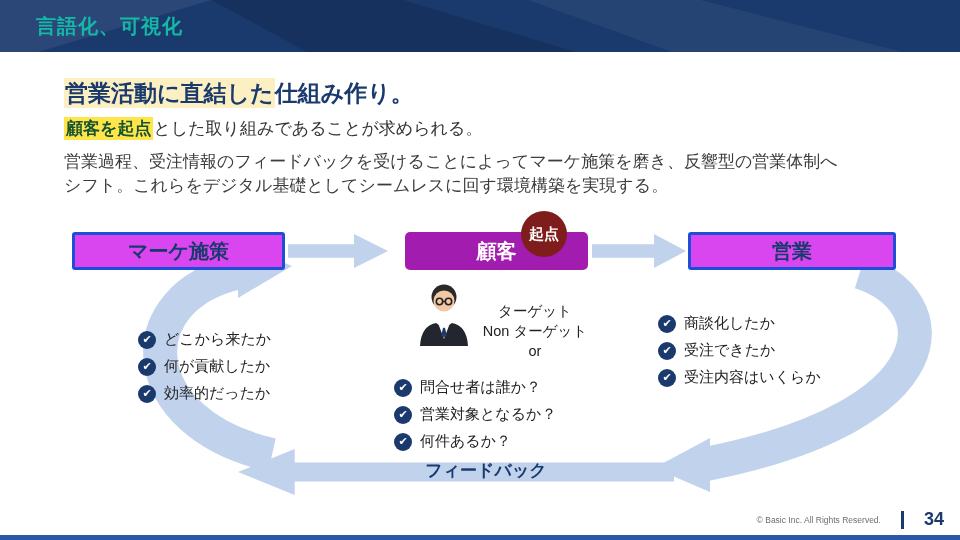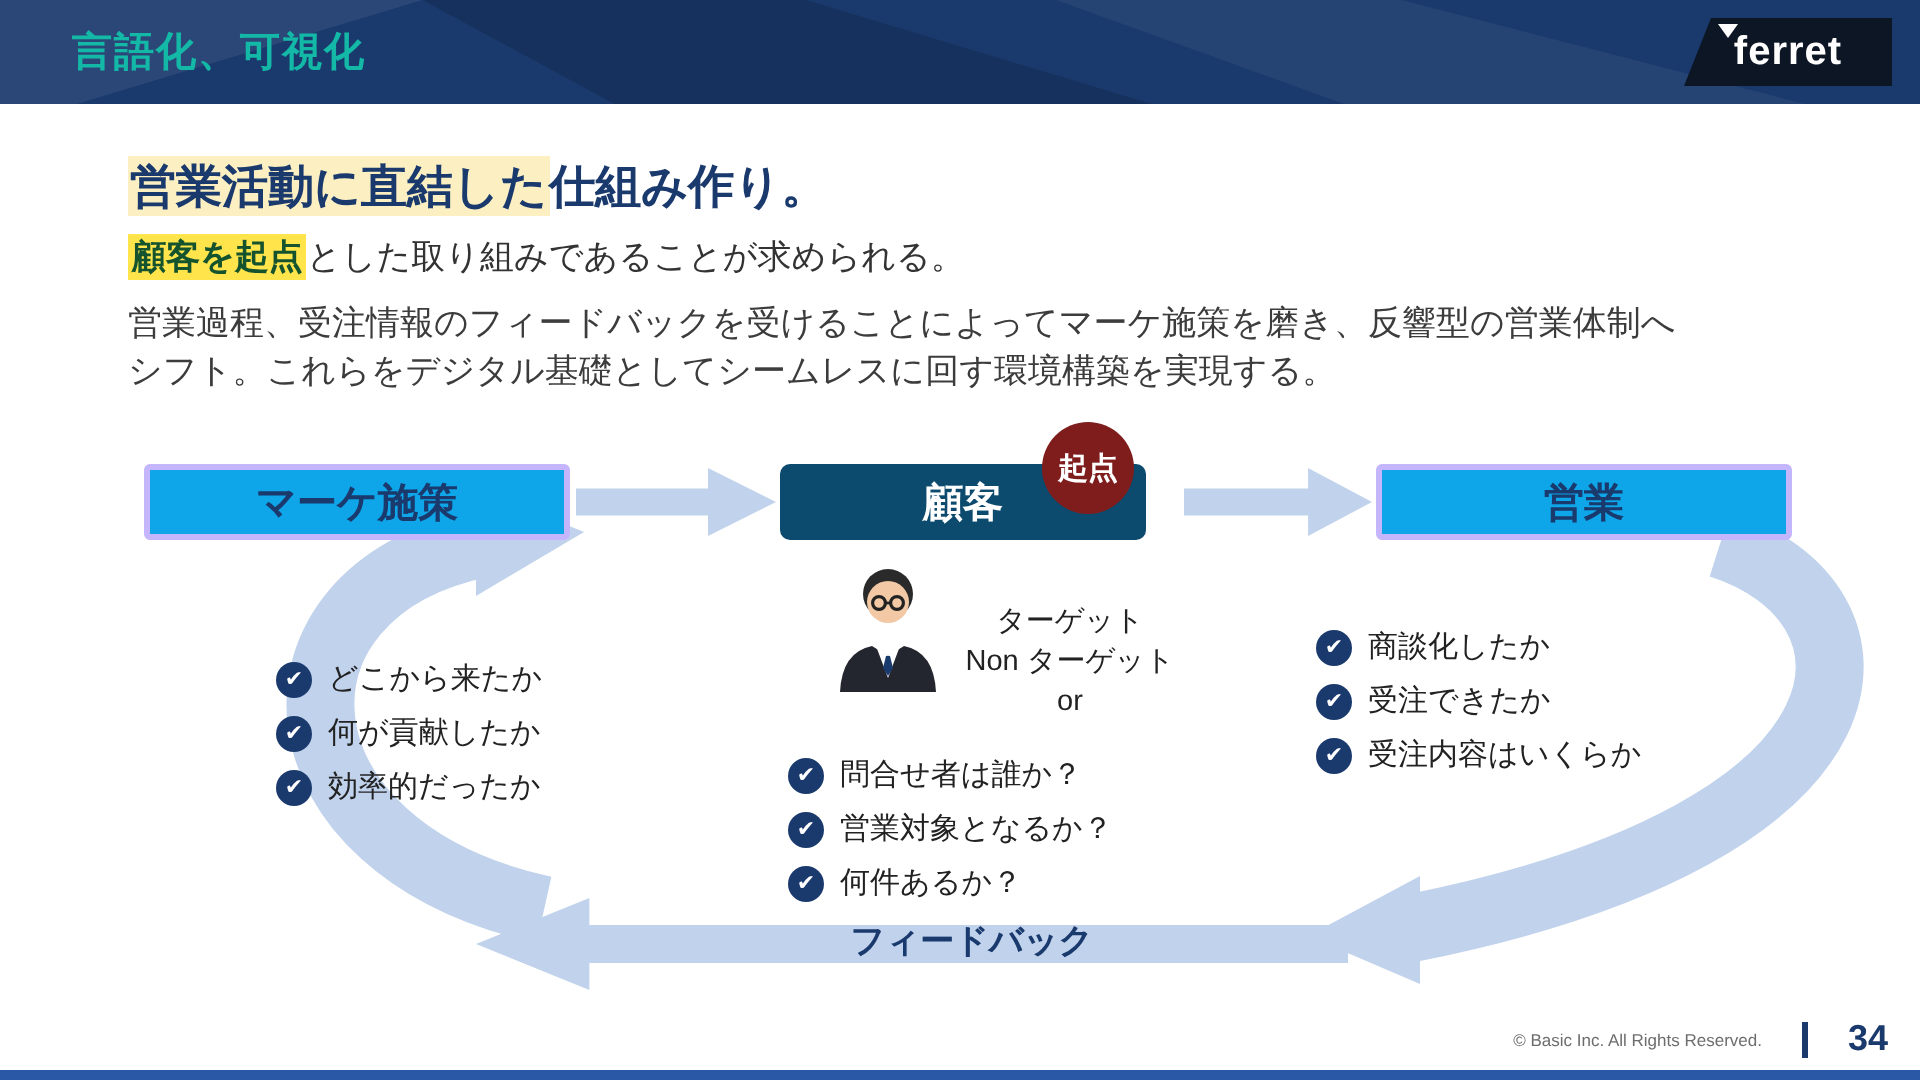--- a/index.html
+++ b/index.html
@@ -23,23 +23,23 @@
   
   .heading{position:absolute;left:64px;top:78px;font-size:23px;font-weight:bold;color:#1a3a6d;z-index:2;}
   .heading .hl{background:#fcf0c2;padding:2px 1px;}
   .subheading{position:absolute;left:64px;top:117px;font-size:17px;z-index:2;}
   .subheading .hl2{background:#ffe44c;color:#14532d;font-weight:bold;padding:2px 2px;}
   .subheading .rest{color:#333333;}
   .bodytext{position:absolute;left:64px;top:150px;width:790px;font-size:17px;color:#3c3c3c;line-height:24px;z-index:2;}
   
   .fbox{position:absolute;top:232px;height:38px;display:flex;align-items:center;justify-content:center;
     font-weight:bold;font-size:20px;box-sizing:border-box;z-index:3;}
-  .fbox-outline{background:#0ea5e9;border:3px solid #c4b5fd;color:#1a3a6d;border-radius:3px;}
+  .fbox-outline{background:#d946ef;border:3px solid #1d4ed8;color:#1a3a6d;border-radius:3px;}
   .fbox-marketing{left:72px;width:213px;}
-  .fbox-customer{left:390px;width:183px;background:#0c4a6e;color:#ffffff;border-radius:5px;}
+  .fbox-customer{left:405px;width:183px;background:#a21caf;color:#ffffff;border-radius:5px;}
   .fbox-sales{left:688px;width:208px;}
   .badge{position:absolute;left:521px;top:211px;width:46px;height:46px;border-radius:50%;background:#7f1d1d;
     color:#ffffff;font-weight:bold;font-size:15px;display:flex;align-items:center;justify-content:center;z-index:4;}
   .harrow{position:absolute;top:234px;height:34px;background:#c0d2ec;z-index:2;
     clip-path:polygon(0 30%,66% 30%,66% 0,100% 50%,66% 100%,66% 70%,0 70%);}
   .harrow1{left:288px;width:100px;}
   .harrow2{left:592px;width:94px;}
   
   .svg-layer{position:absolute;left:0;top:0;width:960px;height:540px;z-index:1;pointer-events:none;}
   
@@ -69,24 +69,20 @@
 </head>
 <body>
 
 <div class="slide">
 
   <div class="header">
     <div class="header-deco deco-a"></div>
     <div class="header-deco deco-b"></div>
     <div class="header-deco deco-c"></div>
     <div class="header-title">言語化、可視化</div>
-    <div class="logo">
-      <div class="logo-tri"></div>
-      <span class="logo-text">ferret</span>
-    </div>
   </div>
 
   <div class="heading">
     <span class="hl">営業活動に直結した</span><span>仕組み作り。</span>
   </div>
   <div class="subheading">
     <span class="hl2">顧客を起点</span><span class="rest">とした取り組みであることが求められる。</span>
   </div>
   <div class="bodytext">営業過程、受注情報のフィードバックを受けることによってマーケ施策を磨き、反響型の営業体制へシフト。これらをデジタル基礎としてシームレスに回す環境構築を実現する。</div>
 

